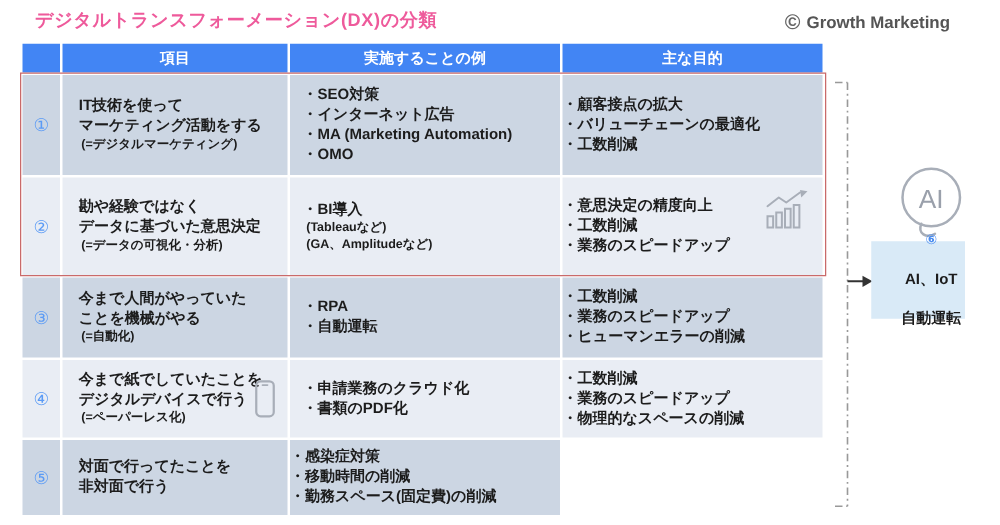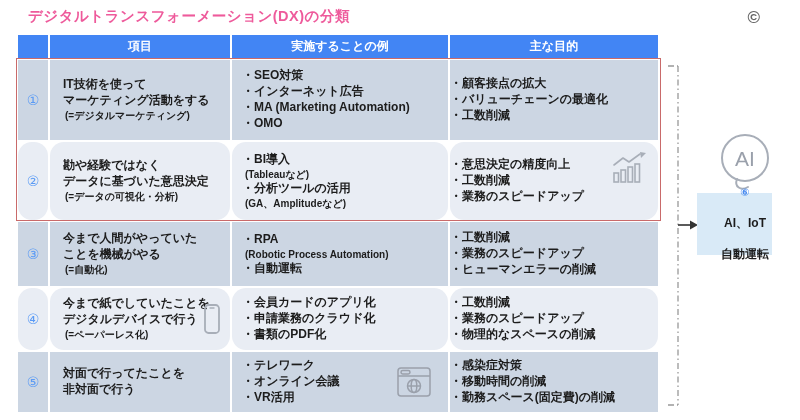--- a/index.html
+++ b/index.html
@@ -22,21 +22,21 @@
     position:absolute; left:18px; top:35px;
     display:grid;
     grid-template-columns:30px 180px 216px 208px;
     grid-template-rows:23px 80px 78px 64px 62px 60px;
     gap:2px;
   }
   .cell { position:relative; display:flex; flex-direction:column; justify-content:center; }
   .head { background:#4285f4; color:#fff; font-weight:bold; font-size:12px; align-items:center; }
   .num  { align-items:center; color:#5b9bf5; font-size:14px; }
   .r-dark  { background:#ccd6e3; }
-  .r-light { background:#e9edf4;border-radius:14px; }
+  .r-light { background:#e9edf4; }
 
   .item-cell { padding-left:13px; }
   .ex-cell   { padding-left:10px; }
   .pu-cell   { }
   .line { font-size:12px; font-weight:bold; color:#1c1c1c; line-height:1.32; }
   .note { font-size:10px; font-weight:bold; color:#1c1c1c; line-height:1.4; padding-left:2px; }
   .sub  { font-size:10px; font-weight:bold; color:#1c1c1c; line-height:1.3; padding-left:3px; }
 
   .red-box {
     position:absolute; left:16px; top:58px; width:645px; height:163px;
@@ -60,20 +60,21 @@
 </style>
 </head>
 <body>
 
 <div class="page">
 
   <div class="title">デジタルトランスフォーメーション(DX)の分類</div>
 
   <div class="logo">
     <span class="mark">©</span>
+    <span>Growth Marketing</span>
   </div>
 
   <div class="dx-table">
 
     <div class="cell head"></div>
     <div class="cell head">項目</div>
     <div class="cell head">実施することの例</div>
     <div class="cell head">主な目的</div>
 
     <div class="cell num r-dark">①</div>
@@ -96,21 +97,20 @@
 
     <div class="cell num r-light">②</div>
     <div class="cell item-cell r-light">
       <div class="line">勘や経験ではなく</div>
       <div class="line">データに基づいた意思決定</div>
       <div class="note">(=データの可視化・分析)</div>
     </div>
     <div class="cell ex-cell r-light">
       <div class="line">・BI導入</div>
       <div class="sub">(Tableauなど)</div>
-      <div class="line">・分析ツールの活用</div>
       <div class="sub">(GA、Amplitudeなど)</div>
     </div>
     <div class="cell pu-cell r-light">
       <div class="line">・意思決定の精度向上</div>
       <div class="line">・工数削減</div>
       <div class="line">・業務のスピードアップ</div>
       <svg class="cell-icon icon-growth" width="38" height="32" viewBox="0 0 38 32">
         <g fill="none" stroke="#a8aeb8" stroke-width="1.6">
           <rect x="4" y="21" width="4.5" height="9"></rect>
           <rect x="11" y="18" width="4.5" height="12"></rect>
@@ -123,69 +123,52 @@
     </div>
 
     <div class="cell num r-dark">③</div>
     <div class="cell item-cell r-dark">
       <div class="line">今まで人間がやっていた</div>
       <div class="line">ことを機械がやる</div>
       <div class="note">(=自動化)</div>
     </div>
     <div class="cell ex-cell r-dark">
       <div class="line">・RPA</div>
-      <div class="sub">(Robotic Process Automation)</div>
       <div class="line">・自動運転</div>
     </div>
     <div class="cell pu-cell r-dark">
       <div class="line">・工数削減</div>
       <div class="line">・業務のスピードアップ</div>
       <div class="line">・ヒューマンエラーの削減</div>
     </div>
 
     <div class="cell num r-light">④</div>
     <div class="cell item-cell r-light">
       <div class="line">今まで紙でしていたことを</div>
       <div class="line">デジタルデバイスで行う</div>
       <div class="note">(=ペーパーレス化)</div>
       <svg class="cell-icon icon-phone" width="18" height="32" viewBox="0 0 18 32">
         <rect x="2" y="2" width="14" height="28" rx="3.5" fill="none" stroke="#a8aeb8" stroke-width="1.8"></rect>
         <line x1="7" y1="5" x2="11" y2="5" stroke="#a8aeb8" stroke-width="1.4" stroke-linecap="round"></line>
       </svg>
     </div>
     <div class="cell ex-cell r-light">
-      <div class="line">・会員カードのアプリ化</div>
       <div class="line">・申請業務のクラウド化</div>
       <div class="line">・書類のPDF化</div>
     </div>
     <div class="cell pu-cell r-light">
       <div class="line">・工数削減</div>
       <div class="line">・業務のスピードアップ</div>
       <div class="line">・物理的なスペースの削減</div>
     </div>
 
     <div class="cell num r-dark">⑤</div>
     <div class="cell item-cell r-dark">
       <div class="line">対面で行ってたことを</div>
       <div class="line">非対面で行う</div>
-    </div>
-    <div class="cell ex-cell r-dark">
-      <div class="line">・テレワーク</div>
-      <div class="line">・オンライン会議</div>
-      <div class="line">・VR活用</div>
-      <svg class="cell-icon icon-browser" width="36" height="32" viewBox="0 0 36 32">
-        <g fill="none" stroke="#9aa0ab" stroke-width="1.5">
-          <rect x="2" y="2" width="32" height="28" rx="3"></rect>
-          <line x1="2" y1="10" x2="34" y2="10"></line>
-          <rect x="5" y="4.5" width="9" height="3.5" rx="1.7"></rect>
-          <circle cx="18" cy="20" r="6.5"></circle>
-          <ellipse cx="18" cy="20" rx="2.8" ry="6.5"></ellipse>
-          <line x1="11.5" y1="20" x2="24.5" y2="20"></line>
-        </g>
-      </svg>
     </div>
     <div class="cell pu-cell r-dark">
       <div class="line">・感染症対策</div>
       <div class="line">・移動時間の削減</div>
       <div class="line">・勤務スペース(固定費)の削減</div>
     </div>
   </div>
 
   <div class="red-box"></div>
 

